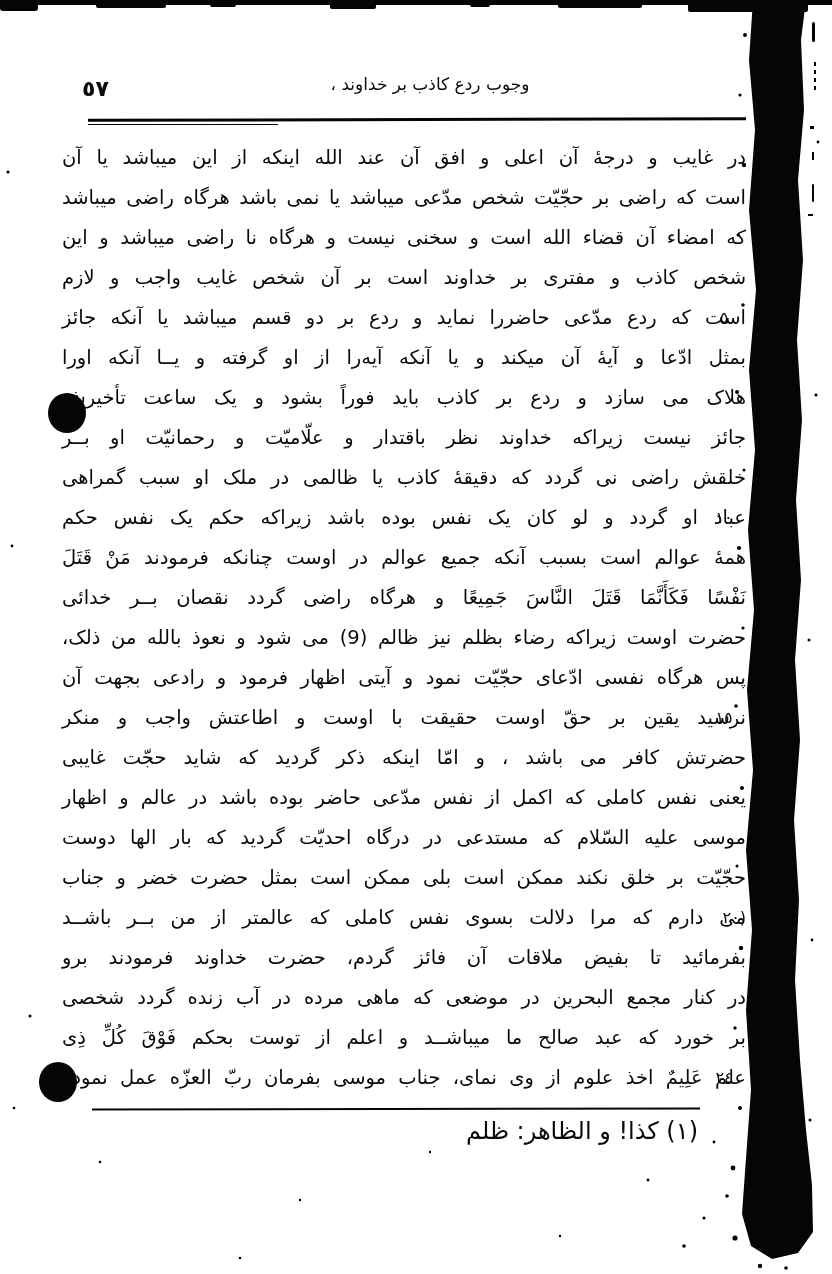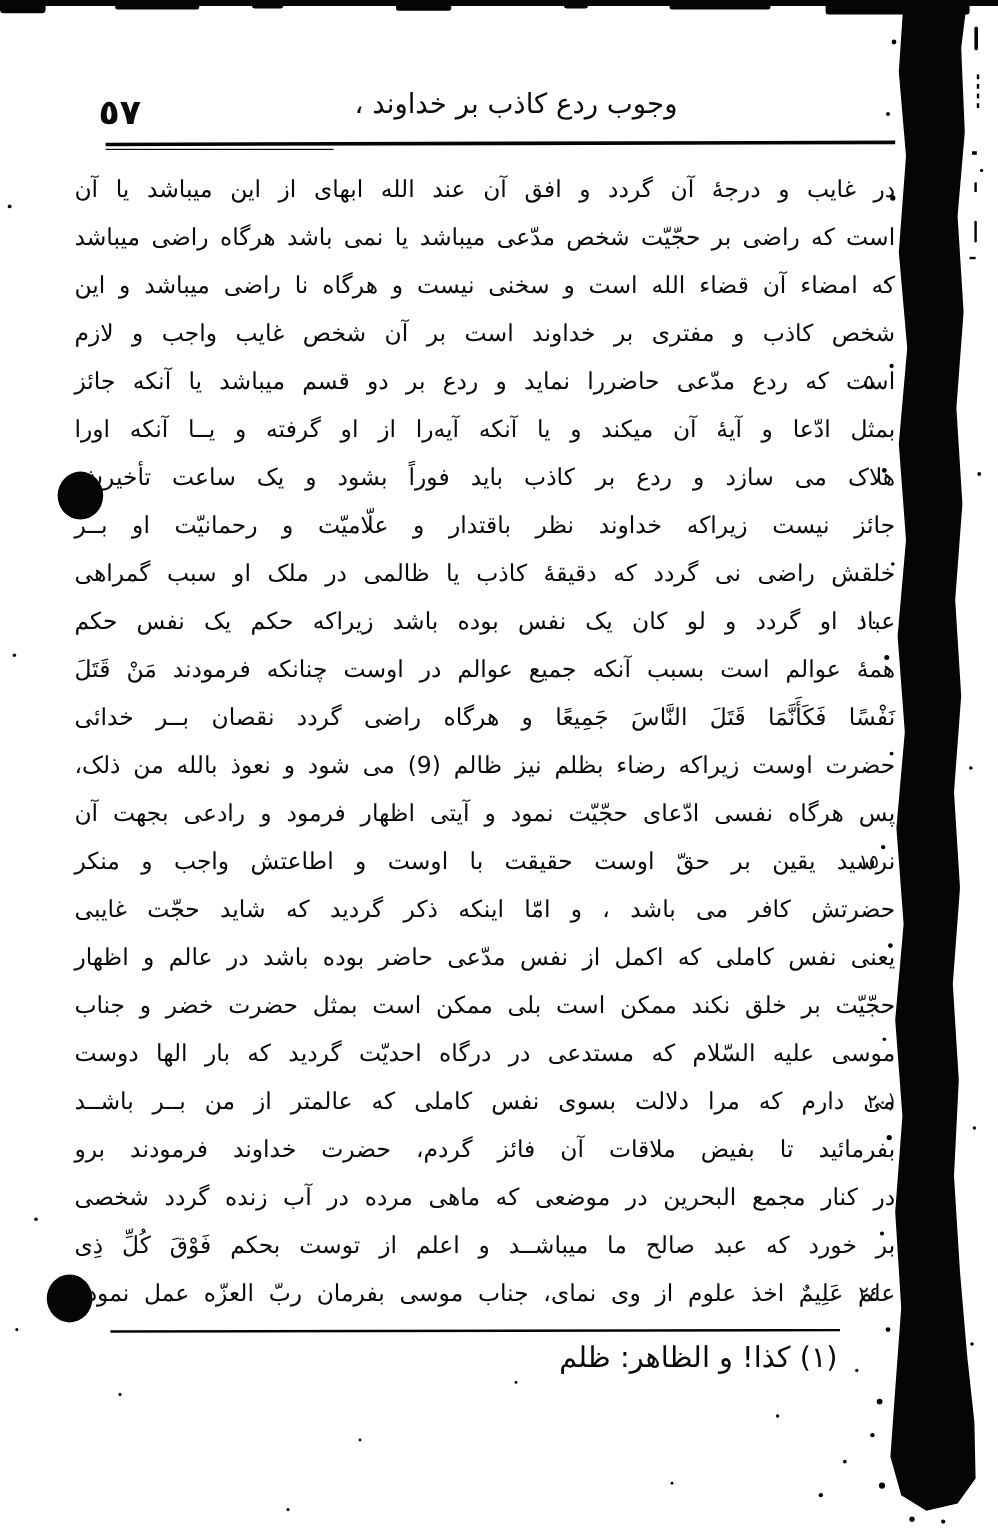--- a/index.html
+++ b/index.html
@@ -7,26 +7,26 @@
     position:relative;
     width:832px;height:1274px;
     background:#ffffff;
     font-family:"DejaVu Sans", sans-serif;
     color:#0a0a0a;
     overflow:hidden;
     margin:0 auto;
   }
   .page-number{
     position:absolute;left:82px;top:76px;
-    font-size:29px;font-weight:bold;letter-spacing:2px;
+    font-size:22px;font-weight:bold;letter-spacing:2px;
   }
   .header-title{
     position:absolute;left:185px;top:74px;width:490px;
     direction:rtl;text-align:center;
-    font-size:23px;
+    font-size:17px;
   }
   .header-rule{
     position:absolute;left:88px;top:118px;width:658px;height:3px;
     background:#050505;transform:rotate(-0.15deg);
   }
   .header-rule-2{
     position:absolute;left:88px;top:124px;width:190px;height:1px;
     background:#050505;
   }
   .text-block{
@@ -63,39 +63,39 @@
 <body>
 
 <div class="page">
 
   <div class="page-number">٥٧</div>
   <div class="header-title">وجوب ردع كاذب بر خداوند ،</div>
   <div class="header-rule"></div>
   <div class="header-rule-2"></div>
 
   <div class="text-block" id="text-block">
-      <div class="line" dir="rtl">در غایب و درجهٔ آن گردد و افق آن عند الله ابهای از این میباشد یا آن</div>
+      <div class="line" dir="rtl">در غایب و درجهٔ آن اعلی و افق آن عند الله اینکه از این میباشد یا آن</div>
       <div class="line" dir="rtl">است که راضی بر حجّیّت شخص مدّعی میباشد یا نمی باشد هرگاه راضی میباشد</div>
       <div class="line" dir="rtl">که امضاء آن قضاء الله است و سخنی نیست و هرگاه نا راضی میباشد و این</div>
       <div class="line" dir="rtl">شخص کاذب و مفتری بر خداوند است بر آن شخص غایب واجب و لازم</div>
       <div class="line" dir="rtl">است که ردع مدّعی حاضررا نماید و ردع بر دو قسم میباشد یا آنکه جائز</div>
       <div class="line" dir="rtl">بمثل ادّعا و آیهٔ آن میکند و یا آنکه آیه‌را از او گرفته و یــا آنکه اورا</div>
       <div class="line" dir="rtl">هلاک می سازد و ردع بر کاذب باید فوراً بشود و یک ساعت تأخیرش</div>
       <div class="line" dir="rtl">جائز نیست زیراکه خداوند نظر باقتدار و علّامیّت و رحمانیّت او بــر</div>
       <div class="line" dir="rtl">خلقش راضی نی گردد که دقیقهٔ کاذب یا ظالمی در ملک او سبب گمراهی</div>
       <div class="line" dir="rtl">عباد او گردد و لو کان یک نفس بوده باشد زیراکه حکم یک نفس حکم</div>
       <div class="line" dir="rtl">همهٔ عوالم است بسبب آنکه جمیع عوالم در اوست چنانکه فرمودند مَنْ قَتَلَ</div>
       <div class="line" dir="rtl">نَفْسًا فَکَأَنَّمَا قَتَلَ النَّاسَ جَمِیعًا و هرگاه راضی گردد نقصان بــر خدائی</div>
       <div class="line" dir="rtl">حضرت اوست زیراکه رضاء بظلم نیز ظالم (9) می شود و نعوذ بالله من ذلک،</div>
       <div class="line" dir="rtl">پس هرگاه نفسی ادّعای حجّیّت نمود و آیتی اظهار فرمود و رادعی بجهت آن</div>
       <div class="line" dir="rtl">نرسید یقین بر حقّ اوست حقیقت با اوست و اطاعتش واجب و منکر</div>
       <div class="line" dir="rtl">حضرتش کافر می باشد ، و امّا اینکه ذکر گردید که شاید حجّت غایبی</div>
       <div class="line" dir="rtl">یعنی نفس کاملی که اکمل از نفس مدّعی حاضر بوده باشد در عالم و اظهار</div>
+      <div class="line" dir="rtl">موسی علیه السّلام که مستدعی در درگاه احدیّت گردید که بار الها دوست</div>
       <div class="line" dir="rtl">حجّیّت بر خلق نکند ممکن است بلی ممکن است بمثل حضرت خضر و جناب</div>
-      <div class="line" dir="rtl">موسی علیه السّلام که مستدعی در درگاه احدیّت گردید که بار الها دوست</div>
       <div class="line" dir="rtl">می دارم که مرا دلالت بسوی نفس کاملی که عالمتر از من بــر باشــد</div>
       <div class="line" dir="rtl">بفرمائید تا بفیض ملاقات آن فائز گردم، حضرت خداوند فرمودند برو</div>
       <div class="line" dir="rtl">در کنار مجمع البحرین در موضعی که ماهی مرده در آب زنده گردد شخصی</div>
       <div class="line" dir="rtl">بر خورد که عبد صالح ما میباشــد و اعلم از توست بحکم فَوْقَ کُلِّ ذِی</div>
       <div class="line" dir="rtl">علم عَلِیمٌ اخذ علوم از وی نمای، جناب موسی بفرمان ربّ العزّه عمل نموده</div>
     </div>
 
   <div class="footnote-rule"></div>
   <div class="footnote">(۱) کذا! و الظاهر: ظلم</div>
 

